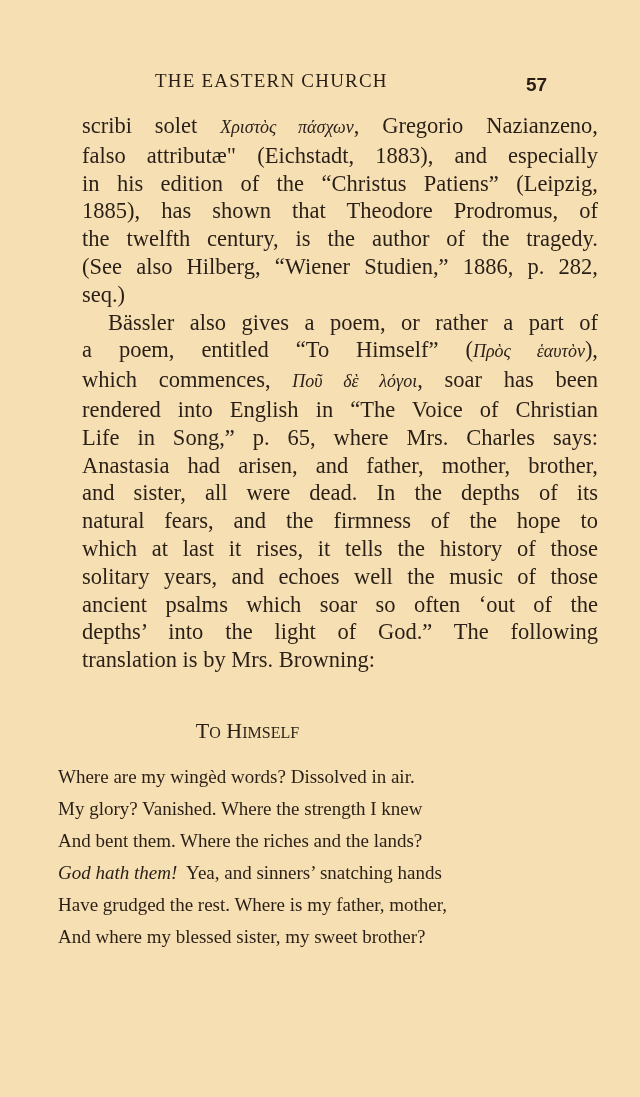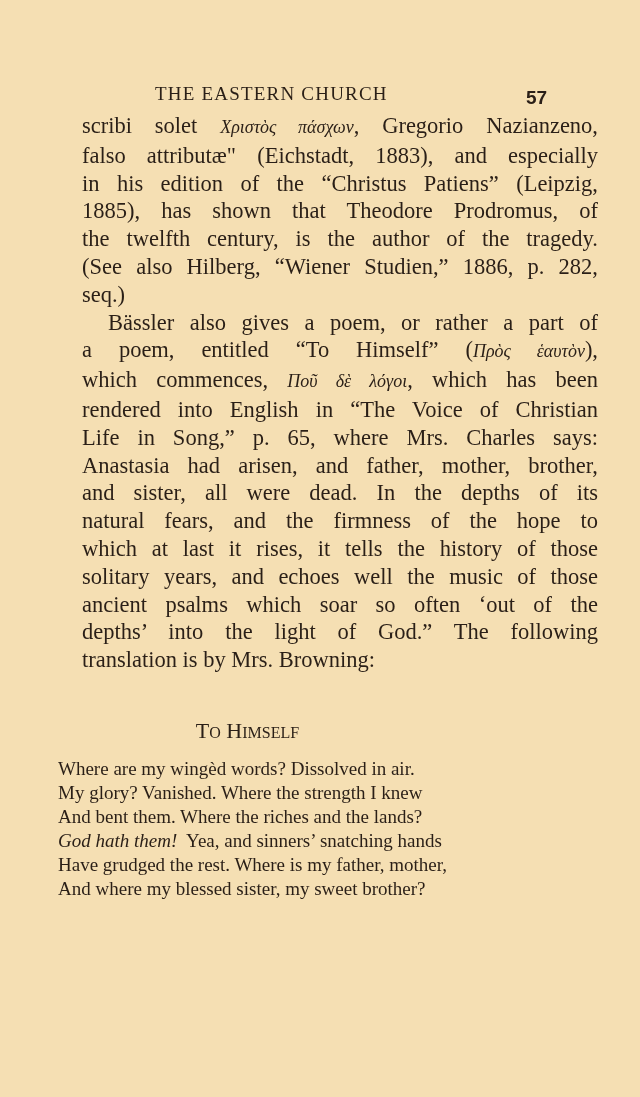--- a/index.html
+++ b/index.html
@@ -5,21 +5,21 @@
     html, body { margin: 0; padding: 0; }
     body {
       width: 640px; height: 1097px;
       background: #f5dfb3;
       font-family: "Liberation Serif", "DejaVu Serif", serif;
       color: #2a1f17;
       position: relative; overflow: hidden;
     }
     .page { position: absolute; left: 0; top: 0; width: 640px; height: 1097px; }
     .header {
-      position: absolute; top: 70px; left: 0; width: 508px; height: 30px; margin-top: 13px;
+      position: absolute; top: 70px; left: 0; width: 508px; height: 30px;
     }
     .running-head {
       position: absolute; left: 155px; top: 0;
       font-size: 19px; letter-spacing: 1.2px;
     }
     .page-number {
       position: absolute; left: 526px; top: 4px;
       font-size: 19px; font-weight: bold;
       font-family: "Liberation Sans", "DejaVu Sans", sans-serif;
     }
@@ -35,21 +35,21 @@
     .greek { font-style: italic; font-size: 18px; }
     .poem-title {
       position: absolute; top: 718px; left: 0; width: 568px; text-align: center;
       font-size: 22px; padding-right: 88px; box-sizing: border-box; padding-left: 15px;
     }
     .poem-title .sc { font-size: 16px; text-transform: uppercase; }
     .poem {
       position: absolute; left: 58px; top: 757px; width: 480px;
       font-size: 19px; line-height: 24px;
     }
-    .poem .pl { display: block; white-space: nowrap; }
+    .poem .pl { display: block; white-space: nowrap; margin-top: 8px; }
     .it { font-style: italic; text-align: center; }
   </style>
 </head>
 <body>
 
 <div class="page">
   <div class="header">
     <span class="running-head">THE EASTERN CHURCH</span>
     <span class="page-number">57</span>
   </div>
@@ -57,21 +57,21 @@
   <div class="body-text">
     <span class="line"><span>scribi solet </span><span class="greek">Χριστὸς πάσχων</span><span>, Gregorio Nazianzeno,</span></span>
     <span class="line">falso attributæ" (Eichstadt, 1883), and especially</span>
     <span class="line">in his edition of the “Christus Patiens” (Leipzig,</span>
     <span class="line">1885), has shown that Theodore Prodromus, of</span>
     <span class="line">the twelfth century, is the author of the tragedy.</span>
     <span class="line">(See also Hilberg, “Wiener Studien,” 1886, p. 282,</span>
     <span class="line last">seq.)</span>
     <span class="line indent">Bässler also gives a poem, or rather a part of</span>
     <span class="line"><span>a poem, entitled “To Himself” (</span><span class="greek">Πρὸς ἑαυτὸν</span><span>),</span></span>
-    <span class="line"><span>which commences, </span><span class="greek">Ποῦ δὲ λόγοι</span><span>, which has been</span></span>
+    <span class="line"><span>which commences, </span><span class="greek">Ποῦ δὲ λόγοι</span><span>, soar has been</span></span>
     <span class="line">rendered into English in “The Voice of Christian</span>
     <span class="line">Life in Song,” p. 65, where Mrs. Charles says:</span>
     <span class="line">Anastasia had arisen, and father, mother, brother,</span>
     <span class="line">and sister, all were dead. In the depths of its</span>
     <span class="line">natural fears, and the firmness of the hope to</span>
     <span class="line">which at last it rises, it tells the history of those</span>
     <span class="line">solitary years, and echoes well the music of those</span>
     <span class="line">ancient psalms which soar so often ‘out of the</span>
     <span class="line">depths’ into the light of God.” The following</span>
     <span class="line last">translation is by Mrs. Browning:</span>

